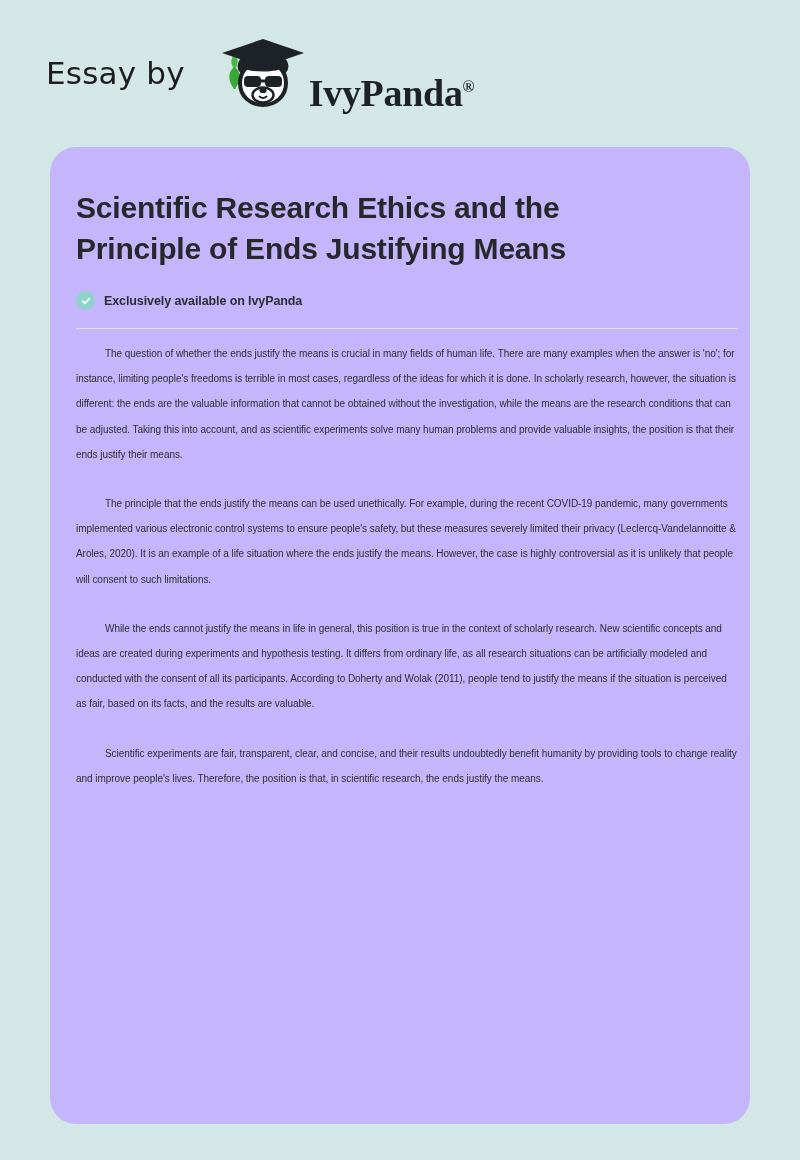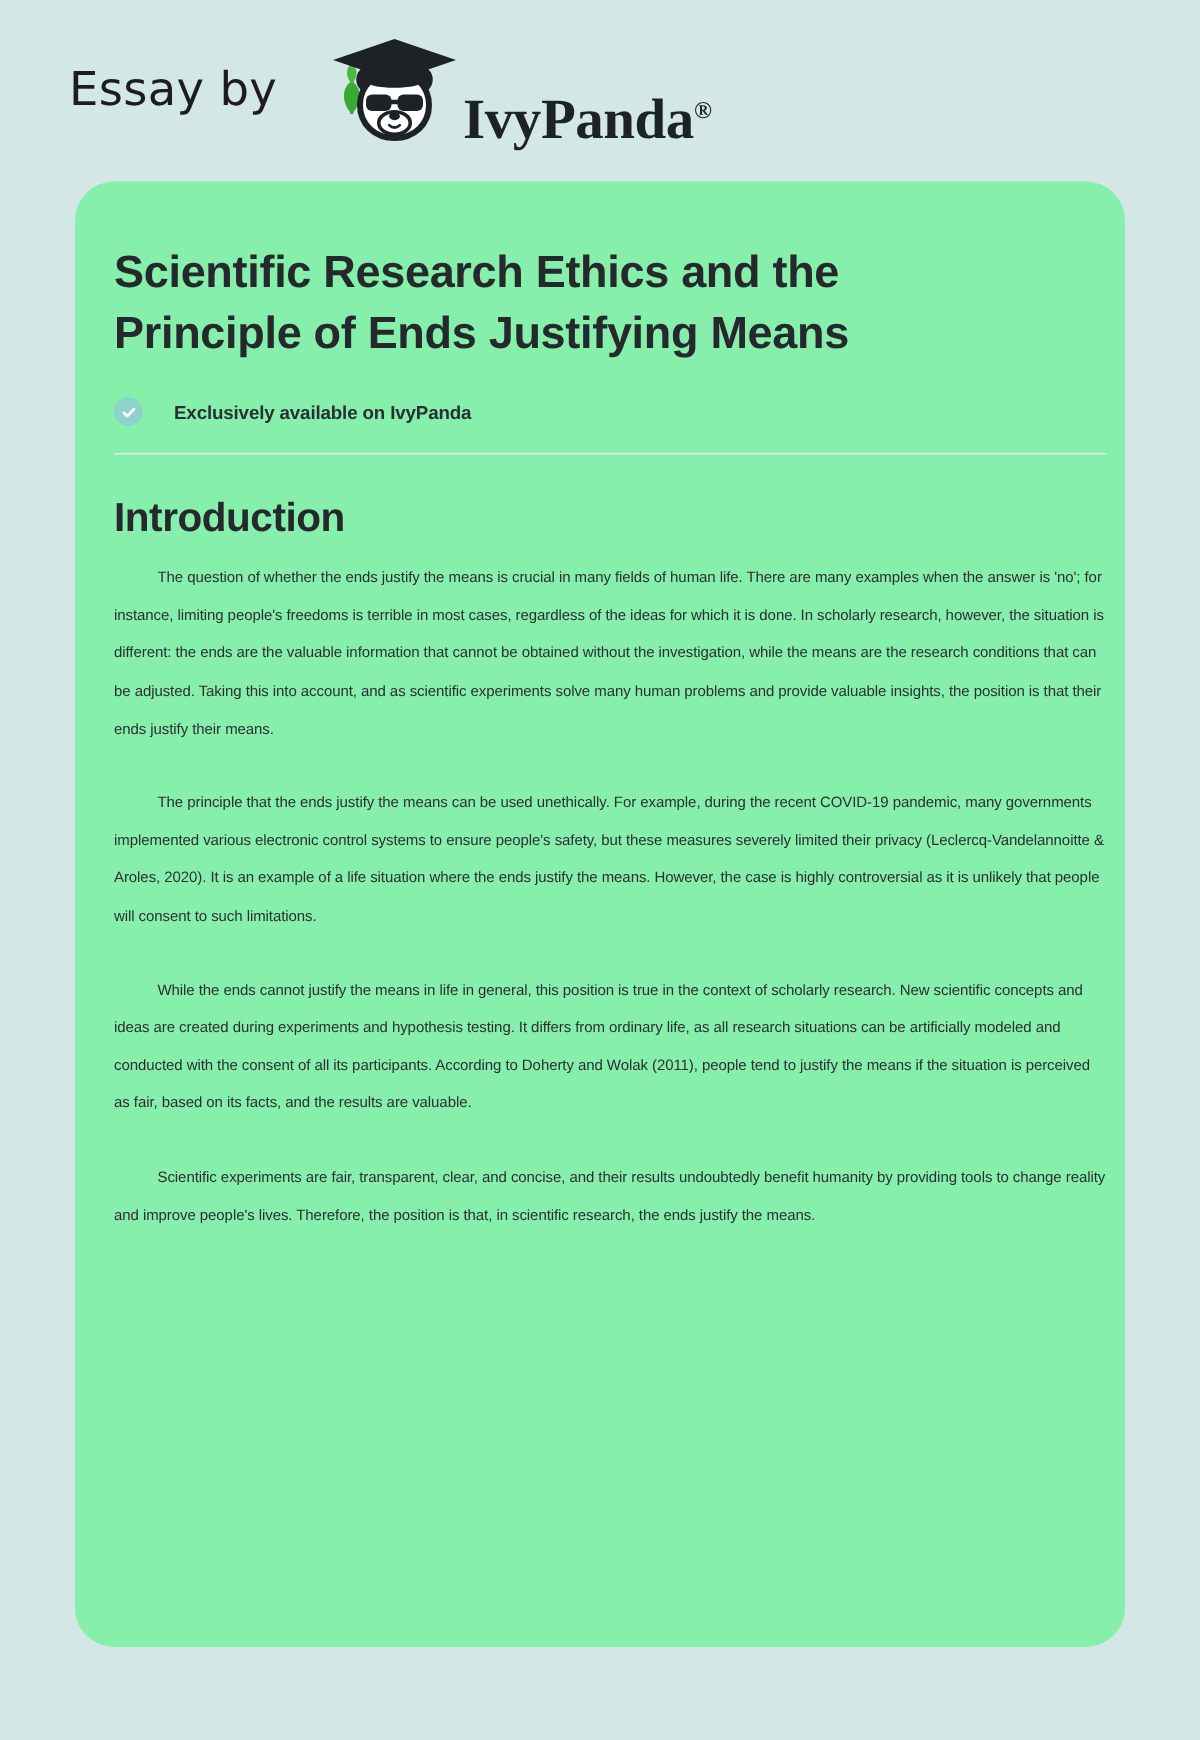--- a/index.html
+++ b/index.html
@@ -9,21 +9,21 @@
   body {
     width: 800px;
     height: 1160px;
     background: #d4e7e7;
     font-family: "Liberation Sans", sans-serif;
     overflow: hidden;
   }
 
   
   .brand-bar {
-    height: 121px;
+    height: 147px;
     display: flex;
     align-items: center;
     padding-left: 46px;
     box-sizing: border-box;
   }
   .brand-essay-by {
     font-family: "DejaVu Sans", sans-serif;
     font-size: 31px;
     font-weight: 400;
     color: #1d1d1d;
@@ -57,21 +57,21 @@
     font-weight: 700;
     letter-spacing: 0;
   }
 
   
   .doc-card {
     position: relative;
     margin: 0 auto;
     width: 700px;
     min-height: 977px;
-    background: #86efac;
+    background: #c4b5fd;
     border-radius: 26px;
     box-sizing: border-box;
     padding: 40px 12px 44px 26px;
   }
   .doc-inner {
     padding: 0 0px;
   }
 
   .doc-title {
     font-family: "Liberation Sans", sans-serif;
@@ -98,21 +98,21 @@
     align-items: center;
     justify-content: center;
     flex: 0 0 auto;
   }
   .check-badge svg { display: block; }
   .exclusive-label {
     font-family: "Liberation Sans", sans-serif;
     font-size: 12.5px;
     font-weight: 700;
     color: #2b2f31;
-    margin-left: 21px;
+    margin-left: 9px;
     letter-spacing: -0.1px;
   }
 
   .divider {
     border: 0;
     border-top: 1px solid #e2e4e5;
     margin: 18px 0 0 0;
   }
 
   .section-heading {
@@ -188,21 +188,20 @@
       <span class="check-badge">
         <svg width="12" height="12" viewBox="0 0 12 12" xmlns="http://www.w3.org/2000/svg" aria-hidden="true">
           <path d="M2.5 6.2 L4.8 8.4 L9.4 3.6" stroke="#ffffff" stroke-width="1.8" fill="none" stroke-linecap="round" stroke-linejoin="round"></path>
         </svg>
       </span>
       <span class="exclusive-label">Exclusively available on IvyPanda</span>
     </div>
 
     <hr class="divider">
 
-    <h2 class="section-heading">Introduction</h2>
     <p class="body-para">The question of whether the ends justify the means is crucial in many fields of human life. There are many examples when the answer is 'no'; for instance, limiting people's freedoms is terrible in most cases, regardless of the ideas for which it is done. In scholarly research, however, the situation is different: the ends are the valuable information that cannot be obtained without the investigation, while the means are the research conditions that can be adjusted. Taking this into account, and as scientific experiments solve many human problems and provide valuable insights, the position is that their ends justify their means.</p>
 
     <p class="body-para">The principle that the ends justify the means can be used unethically. For example, during the recent COVID-19 pandemic, many governments implemented various electronic control systems to ensure people's safety, but these measures severely limited their privacy (Leclercq-Vandelannoitte &amp; Aroles, 2020). It is an example of a life situation where the ends justify the means. However, the case is highly controversial as it is unlikely that people will consent to such limitations.</p>
     <p class="body-para">While the ends cannot justify the means in life in general, this position is true in the context of scholarly research. New scientific concepts and ideas are created during experiments and hypothesis testing. It differs from ordinary life, as all research situations can be artificially modeled and conducted with the consent of all its participants. According to Doherty and Wolak (2011), people tend to justify the means if the situation is perceived as fair, based on its facts, and the results are valuable.</p>
     <p class="body-para">Scientific experiments are fair, transparent, clear, and concise, and their results undoubtedly benefit humanity by providing tools to change reality and improve people's lives. Therefore, the position is that, in scientific research, the ends justify the means.</p>
 
   </div>
 </main>
 
 </body></html>

